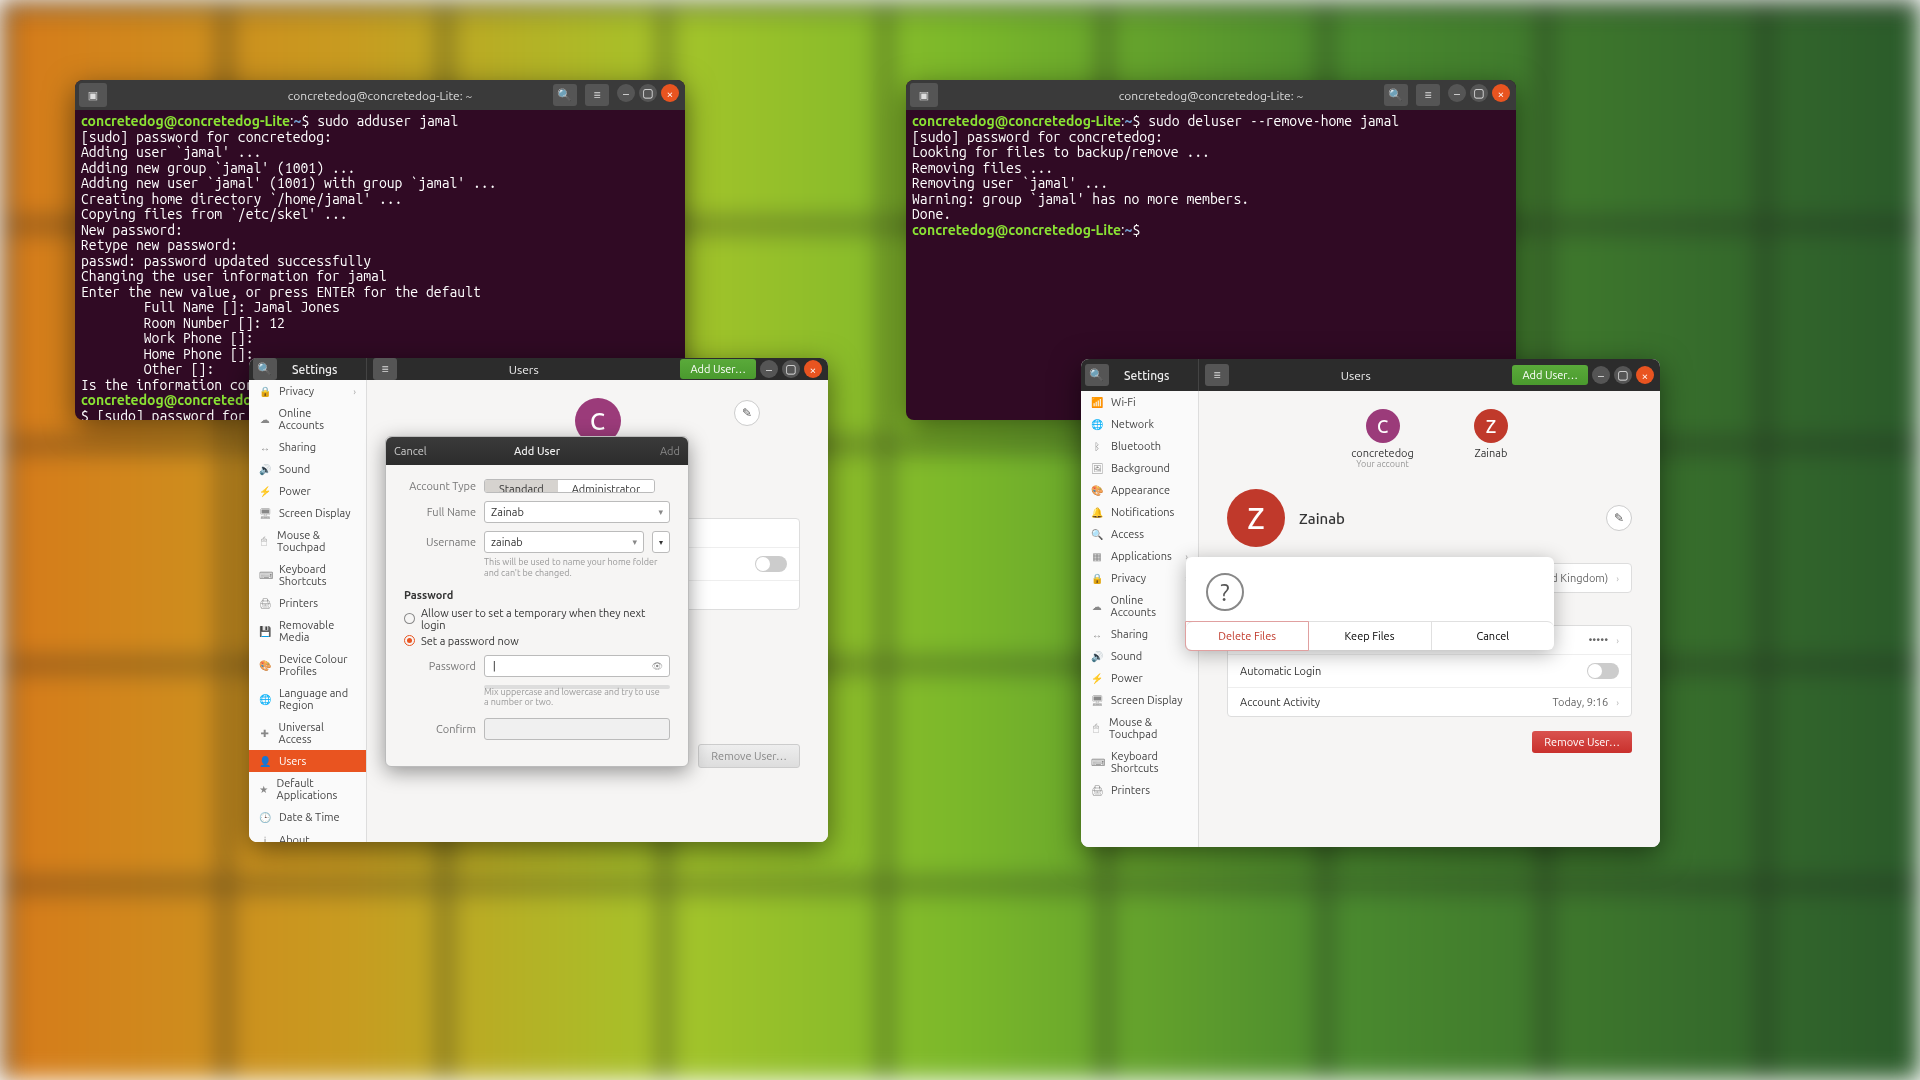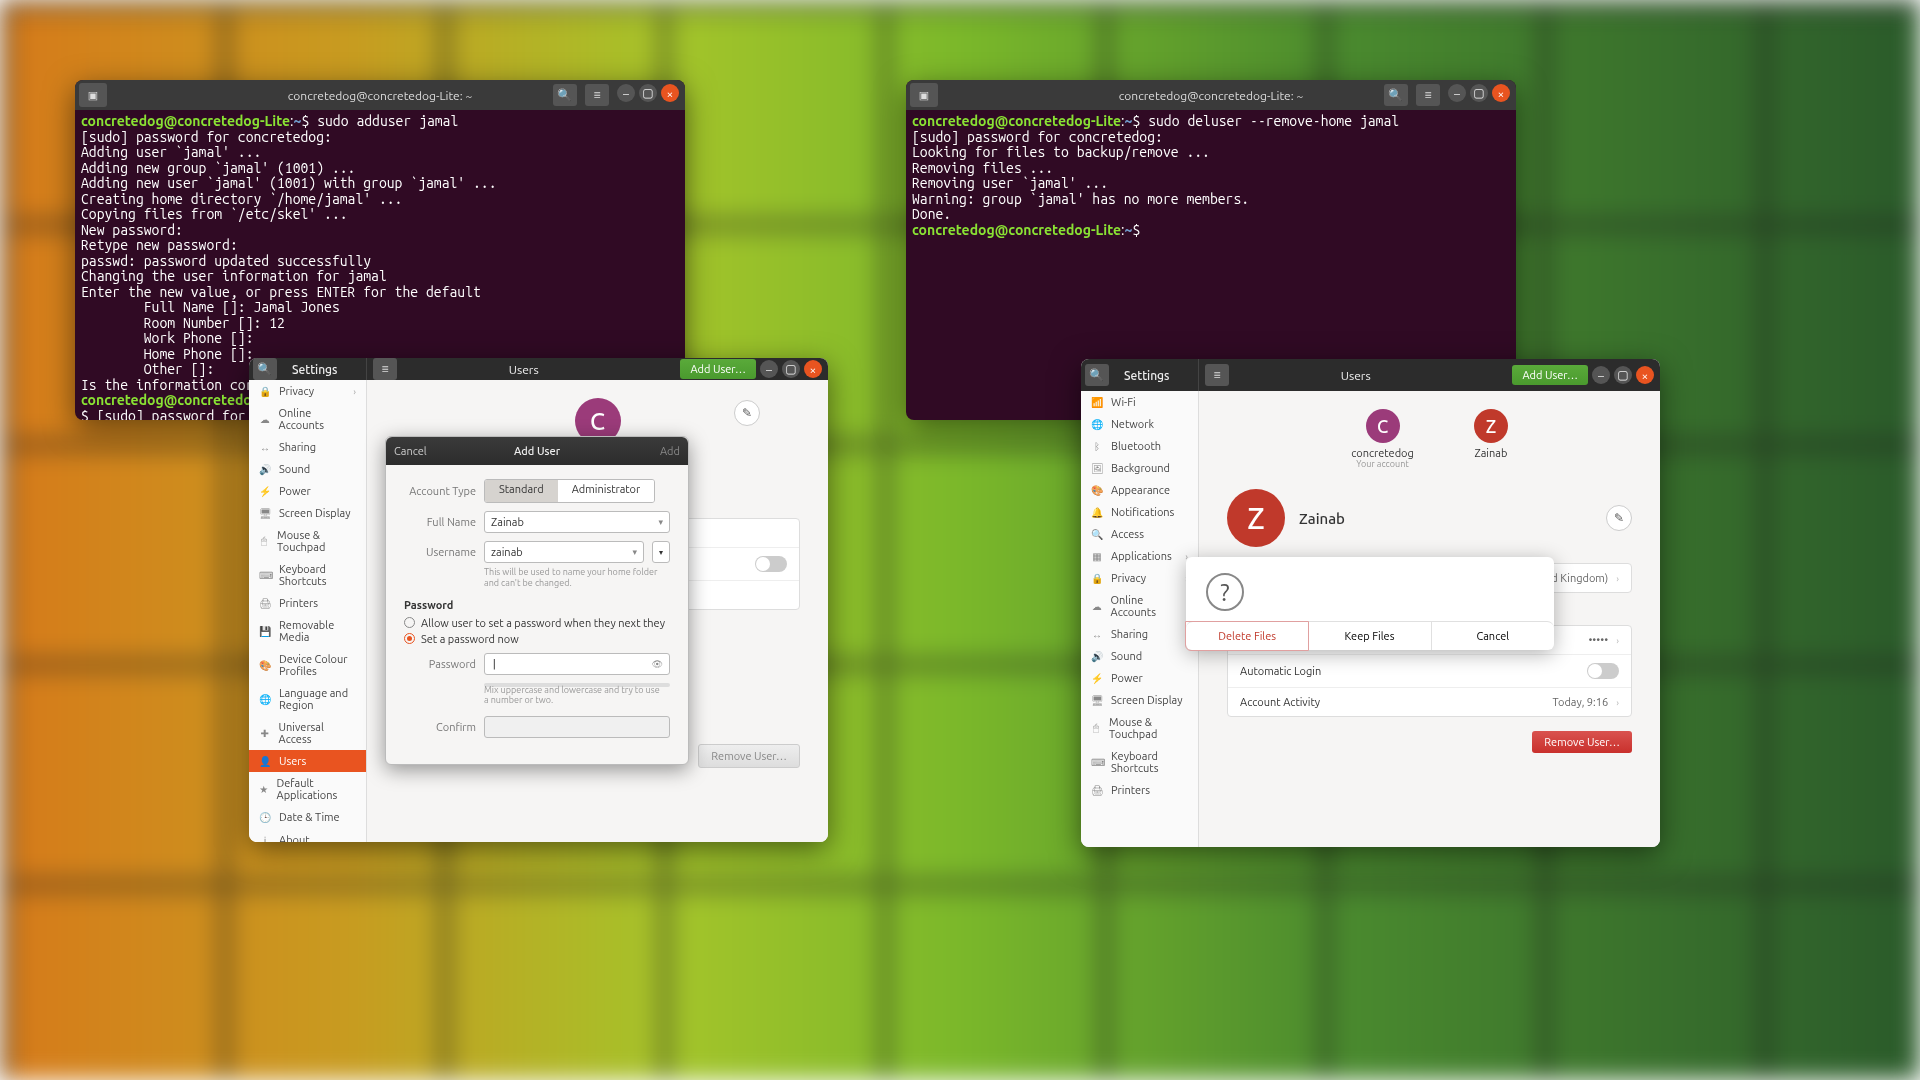--- a/index.html
+++ b/index.html
@@ -72,21 +72,21 @@
 .section-title { font-size:11px; font-weight:bold; margin:4px 0 6px; color:#333;}
 
 
 .modal { position:absolute; background:#f6f5f4; border:1px solid #bbb; border-radius:6px; box-shadow:0 5px 20px rgba(0,0,0,0.4); font-size:11px; color:#333;}
 .modal-hdr { height:28px; background:linear-gradient(#3a3a3a,#2c2c2c); color:#eee; display:flex; align-items:center; padding:0 8px; border-radius:6px 6px 0 0;}
 .modal-hdr .mtitle{position:absolute;left:50%;transform:translateX(-50%);font-weight:500;}
 .modal-hdr .mbtn{color:#ccc;}
 .modal-body { padding:14px 18px 18px;}
 .formrow { display:flex; align-items:center; margin-bottom:8px; gap:8px;}
 .formrow .flabel { width:72px; text-align:right; color:#777; font-size:11px;}
-.seg { display:flex; border:1px solid #bbb; border-radius:3px; overflow:hidden; height:24px;}
+.seg { display:flex; border:1px solid #bbb; border-radius:3px; overflow:hidden; height:14px;}
 .seg div { padding:3px 14px; font-size:11px; background:#fff;}
 .seg div.on { background:#d6d3cf;}
 .txtin { flex:1; height:22px; border:1px solid #bbb; border-radius:3px; padding:0 6px; background:#fff; display:flex; align-items:center;}
 .txtin .dd{margin-left:auto;color:#888;font-size:9px;}
 .splitbtn{width:18px;height:22px;border:1px solid #bbb;border-radius:3px;display:flex;align-items:center;justify-content:center;font-size:8px;background:#fff;}
 .hint { font-size:9px; color:#999; margin-left:80px; margin-top:-4px; margin-bottom:10px; max-width:180px; line-height:1.2;}
 .radio { display:flex; align-items:center; gap:6px; margin-bottom:4px;}
 .radio .dot{width:11px;height:11px;border-radius:50%;border:1px solid #888;display:inline-block;position:relative;}
 .radio .dot.on{border-color:#e95420;}
 .radio .dot.on::after{content:"";position:absolute;inset:2px;background:#e95420;border-radius:50%;}
@@ -304,21 +304,21 @@
       <div class="txtin" style="flex:1;">
           <span>zainab</span>
           <span class="dd">▾</span>
         </div>
       <div class="splitbtn">▾</div>
     </div>
     <div class="hint">This will be used to name your home folder and can't be changed.</div>
     <div style="font-weight:bold;margin-bottom:6px;">Password</div>
     <div class="radio">
         <span class="dot"></span>
-        <span>Allow user to set a password when they next they</span>
+        <span>Allow user to set a temporary when they next login</span>
       </div>
     <div class="radio">
         <span class="dot on"></span>
         <span>Set a password now</span>
       </div>
     <div class="formrow" style="margin-top:8px;">
       <div class="flabel">Password</div>
       <div class="txtin">
           <span style="font-family:monospace;">|</span>
           <span class="dd">👁</span>

